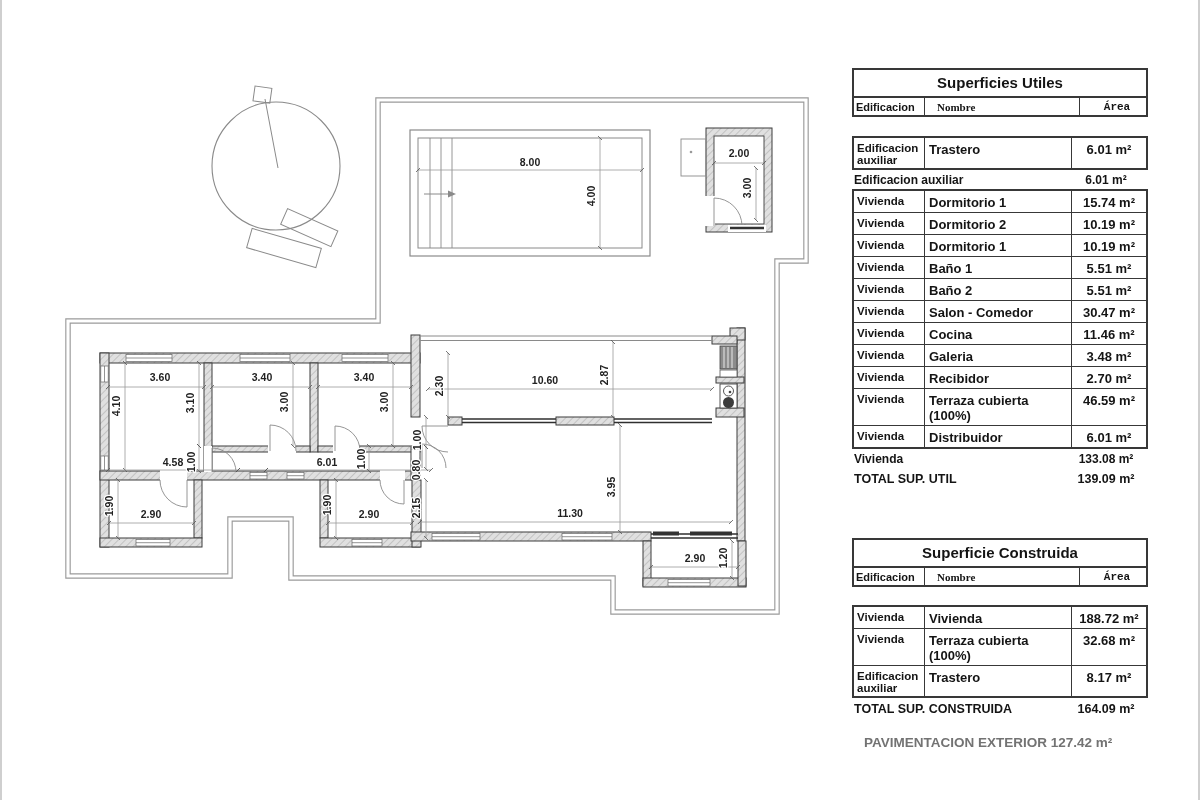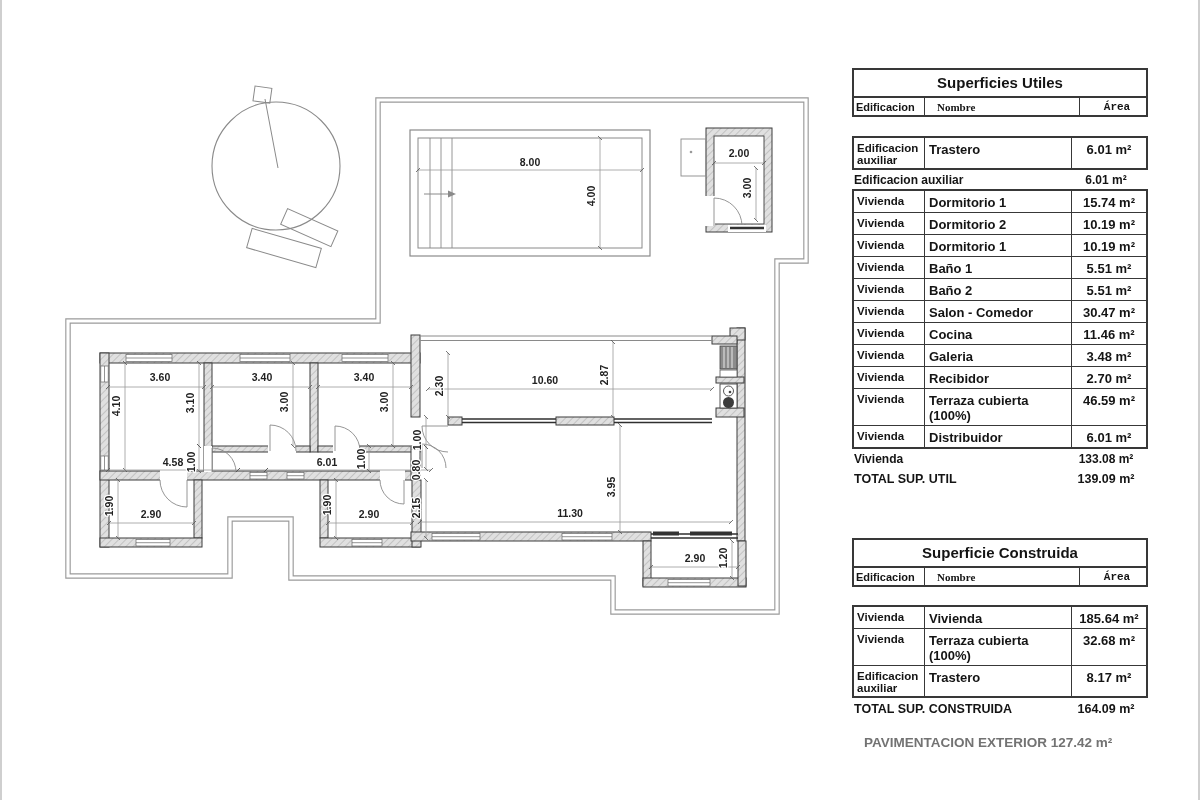--- a/index.html
+++ b/index.html
@@ -378,21 +378,21 @@
   <div class="titlebox">Superficie Construida</div>
   <div class="hdr">
     <div class="hc h1">Edificacion</div>
     <div class="hc h2">Nombre</div>
     <div class="hc h3">Área</div>
   </div>
   <div class="grp" style="margin-top:18px">
     <div class="row">
       <div class="cell c1">Vivienda</div>
       <div class="cell c2">Vivienda</div>
-      <div class="cell c3">185.64 m²</div>
+      <div class="cell c3">188.72 m²</div>
     </div>
     <div class="row">
       <div class="cell c1">Vivienda</div>
       <div class="cell c2">Terraza cubierta (100%)</div>
       <div class="cell c3">32.68 m²</div>
     </div>
     <div class="row">
       <div class="cell c1">Edificacion auxiliar</div>
       <div class="cell c2">Trastero</div>
       <div class="cell c3">8.17 m²</div>

